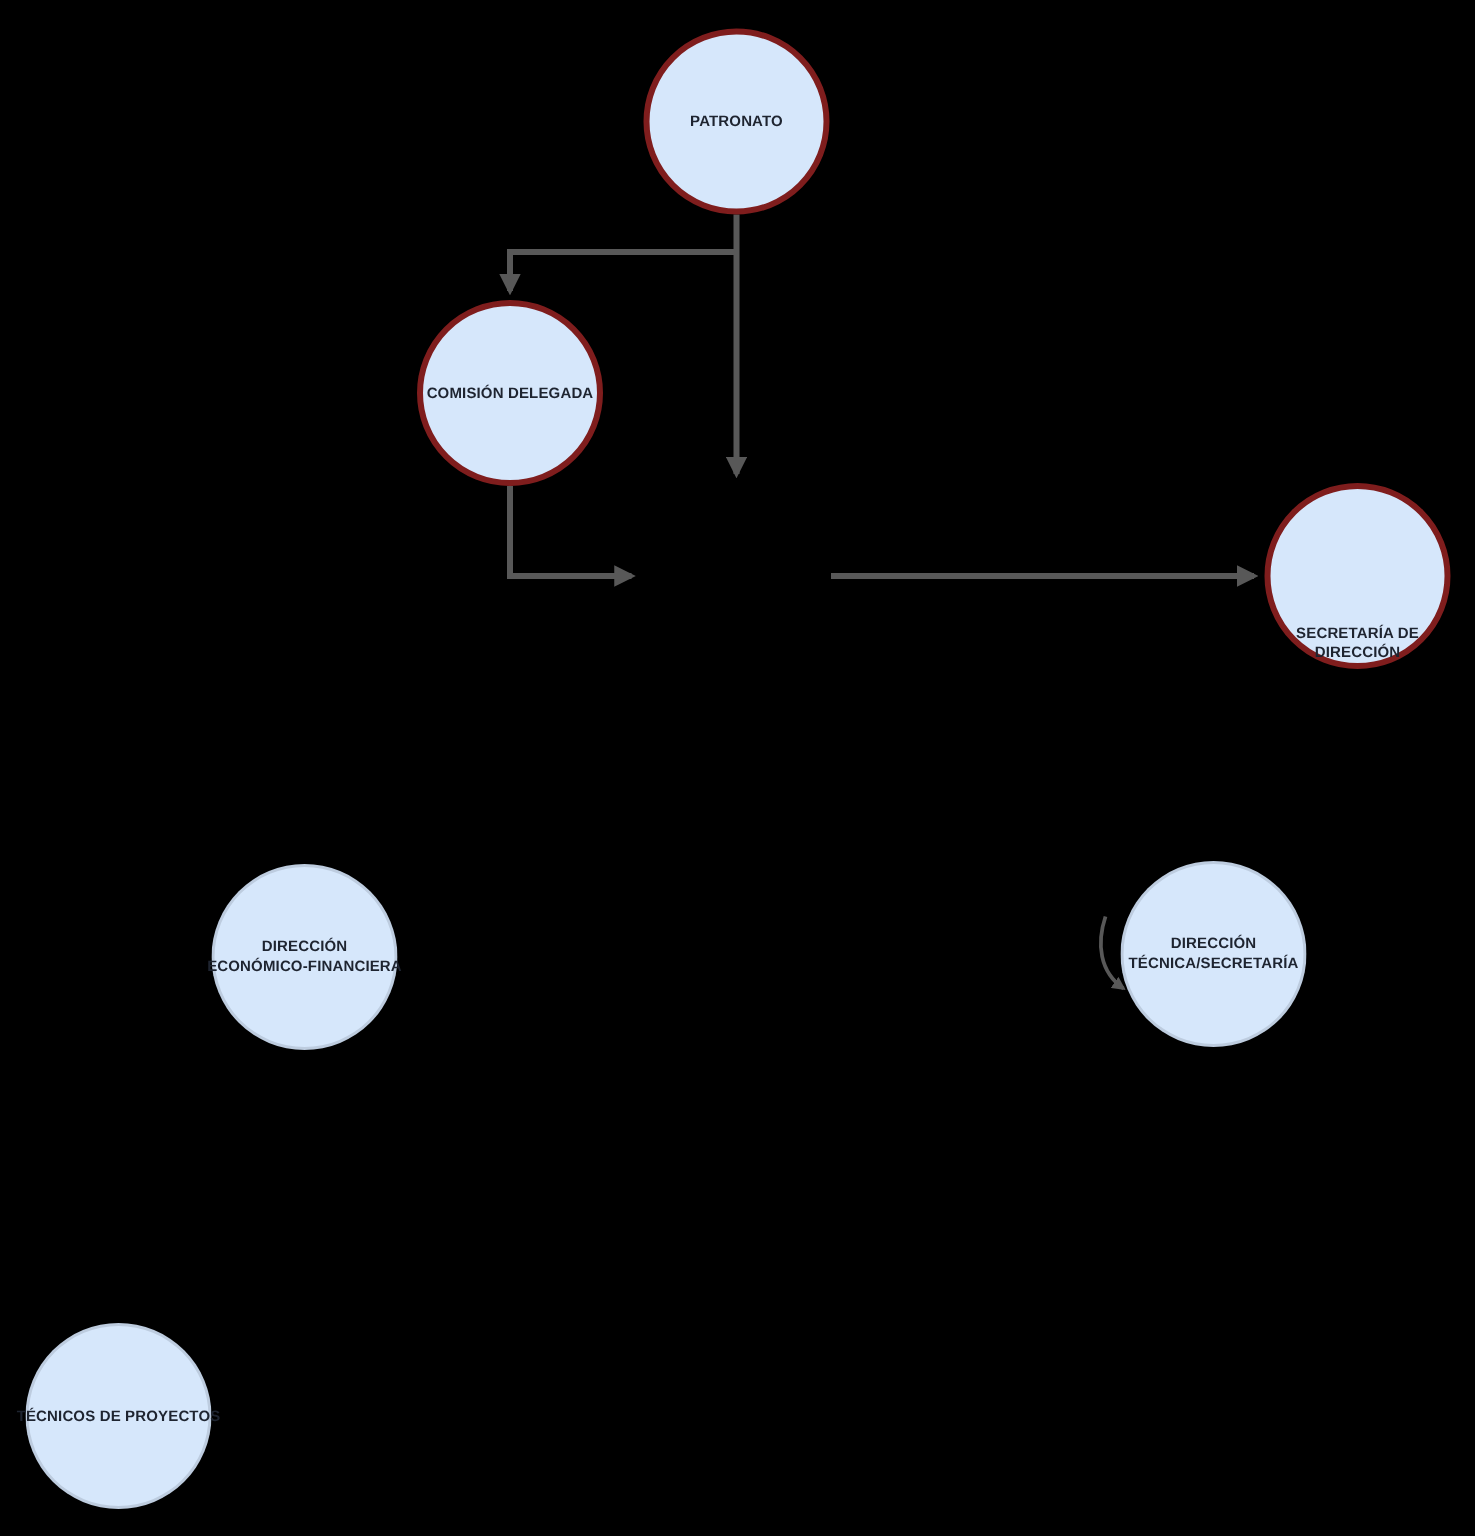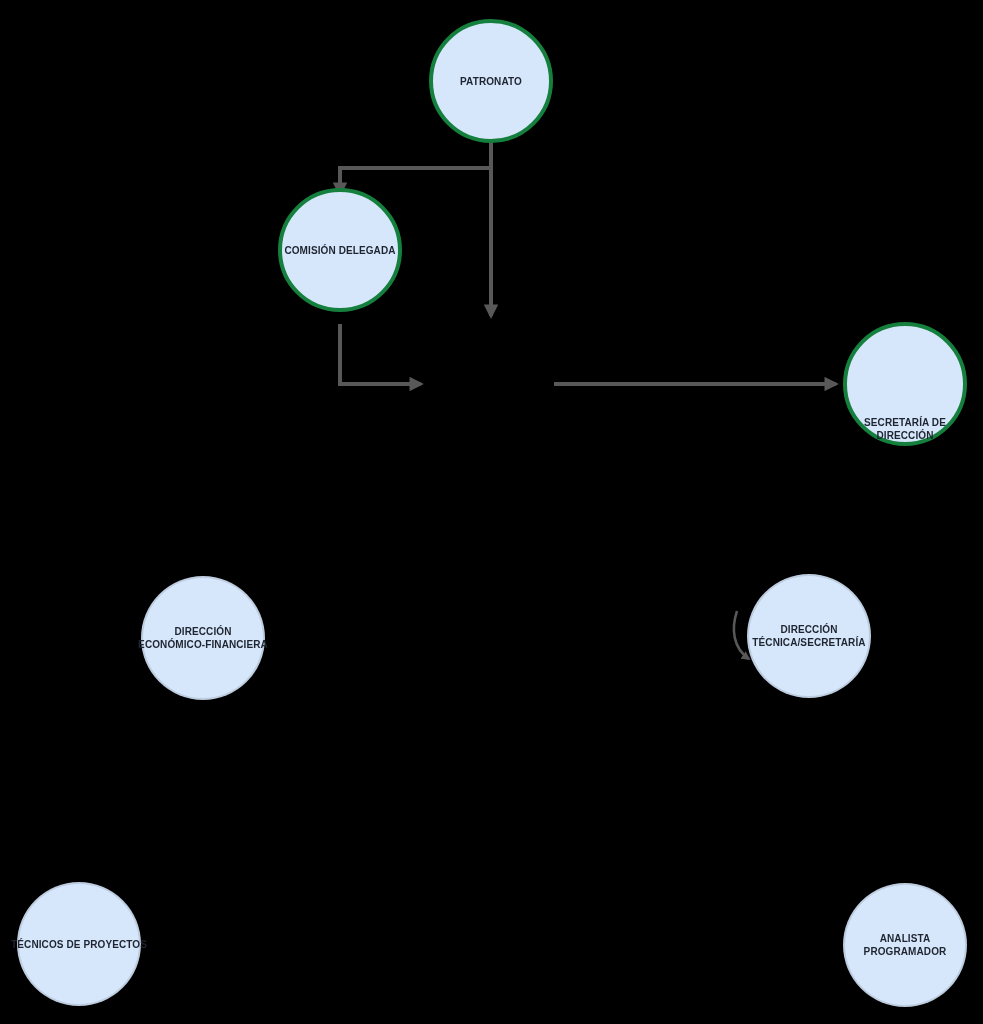--- a/index.html
+++ b/index.html
@@ -28,39 +28,39 @@
     height: 124px;
     border-radius: 50%;
     background: #d6e7fb;
     box-sizing: border-box;
     display: flex;
     align-items: center;
     justify-content: center;
     text-align: center;
   }
   .node.bordered {
-    border: 4px solid #15803d;
+    border: 4px solid #7f1d1d;
   }
   .node.plain {
     border: 2px solid rgba(125, 135, 150, 0.28);
   }
   .label {
     font-weight: 700;
     font-size: 10px;
     line-height: 13px;
     letter-spacing: 0.1px;
     color: #1e2430;
   }
   .label .ln {
     display: block;
     white-space: nowrap;
   }
   
   .pos-patronato   { left: 429px; top: 19px; }
-  .pos-comision    { left: 278px; top: 188px; }
+  .pos-comision    { left: 278px; top: 200px; }
   .pos-gerencia    { left: 428px; top: 322px; }
   .pos-secretaria  { left: 843px; top: 322px; align-items: flex-end; }
   .pos-ecofin      { left: 141px; top: 576px; }
   .pos-tecnica     { left: 747px; top: 574px; }
   .pos-tecnicos    { left: 17px;  top: 882px; }
   .pos-analista    { left: 843px; top: 883px; }
 </style>
 </head>
 <body>
 
@@ -112,20 +112,14 @@
       <span class="ln">TÉCNICA/SECRETARÍA</span>
     </div>
   </div>
 
   <div class="node plain pos-tecnicos">
     <div class="label">
       <span class="ln">TÉCNICOS DE PROYECTOS</span>
     </div>
   </div>
 
-  <div class="node plain pos-analista">
-    <div class="label">
-      <span class="ln">ANALISTA</span>
-      <span class="ln">PROGRAMADOR</span>
-    </div>
-  </div>
 
 </div>
 
 </body></html>

